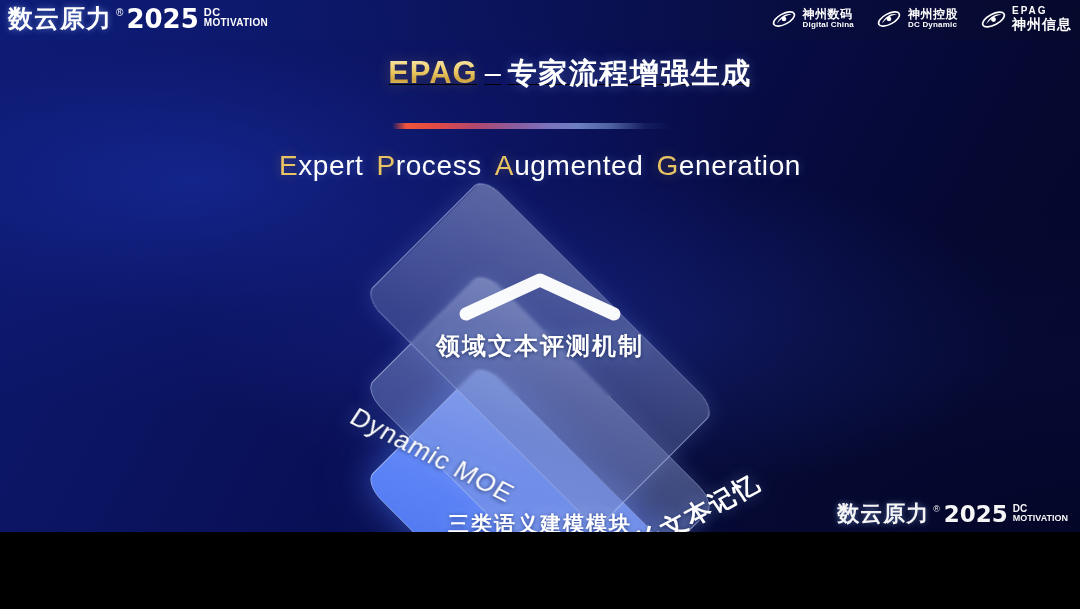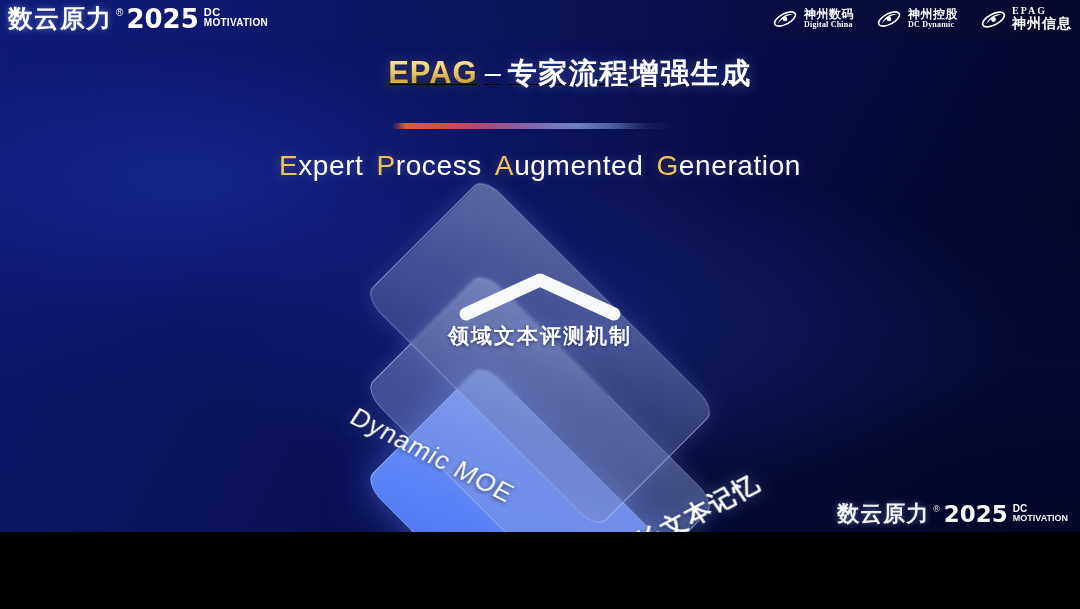--- a/index.html
+++ b/index.html
@@ -66,21 +66,21 @@
   #live-title{
     position:absolute;left:8px;top:52px;
     font-size:23px;font-weight:bold;color:#ffffff;white-space:nowrap;
     letter-spacing:.5px;
     text-shadow:0 1px 3px rgba(0,0,0,.6), 0 0 10px rgba(120,170,255,.35);
   }
 
   
   #partner-logos{
     position:absolute;right:8px;top:6px;
-    display:flex;align-items:center;gap:22px;font-family:Liberation Serif, serif;
+    display:flex;align-items:center;gap:22px;
   }
   .plogo{display:flex;align-items:center;gap:6px;}
   .plogo .swirl{width:26px;height:24px;flex:0 0 26px;}
   .plogo .ptext{display:flex;flex-direction:column;line-height:1.05;}
   .plogo .pcn{font-size:12px;font-weight:bold;color:#ffffff;white-space:nowrap;letter-spacing:.5px;}
   .plogo .pen{font-size:8px;font-weight:bold;color:#ffffff;white-space:nowrap;letter-spacing:.2px;}
   .plogo.dcits .pcn{font-size:14px;letter-spacing:1px;}
   .plogo.dcits .pen{font-size:10px;letter-spacing:2px;}
 
   
@@ -206,22 +206,22 @@
     width:168px;height:56px;pointer-events:none;
   }
 
   
   .layer-label{
     position:absolute;color:#ffffff;white-space:nowrap;
     text-shadow:0 1px 4px rgba(10,20,70,.8), 0 0 14px rgba(160,195,255,.45);
     pointer-events:none;
   }
   #label-top{
-    left:50%;top:100px;transform:translateX(-50%);
-    font-size:21px;font-weight:bold;letter-spacing:2px;
+    left:50%;top:108px;transform:translateX(-50%);
+    font-size:24px;font-weight:bold;letter-spacing:2px;
   }
   #label-bot{
     left:50%;top:288px;transform:translateX(-50%);
     font-size:21px;font-weight:bold;letter-spacing:2px;
     text-shadow:0 1px 5px rgba(20,40,120,.85), 0 0 16px rgba(190,215,255,.5);
   }
   #label-mid-left{
     left:78px;top:180px;
     font-size:26px;font-weight:400;letter-spacing:1px;
     transform:rotate(27deg) skewX(-6deg);
@@ -319,20 +319,21 @@
 
     <div id="chevron">
       <svg viewBox="0 0 168 56" width="168" height="56" aria-hidden="true">
         <path d="M10 46 L84 12 L158 46" fill="none" stroke="#ffffff" stroke-width="13" stroke-linecap="round" stroke-linejoin="round" opacity="0.97"></path>
       </svg>
     </div>
 
     <div class="layer-label" id="label-top">领域文本评测机制</div>
     <div class="layer-label" id="label-mid-left">Dynamic MOE</div>
     <div class="layer-label" id="label-mid-right">长文本记忆</div>
+    <div class="layer-label" id="label-bot">三类语义建模模块</div>
 
   </div>
 
   <div class="brand" id="brand-bottom">
     <span class="cn">数云原力</span>
     <span class="sup">®</span>
     <span class="yr">2025</span>
     <span class="dcm">
       <span class="l1">DC</span>
       <span class="l2">MOTIVATION</span>

